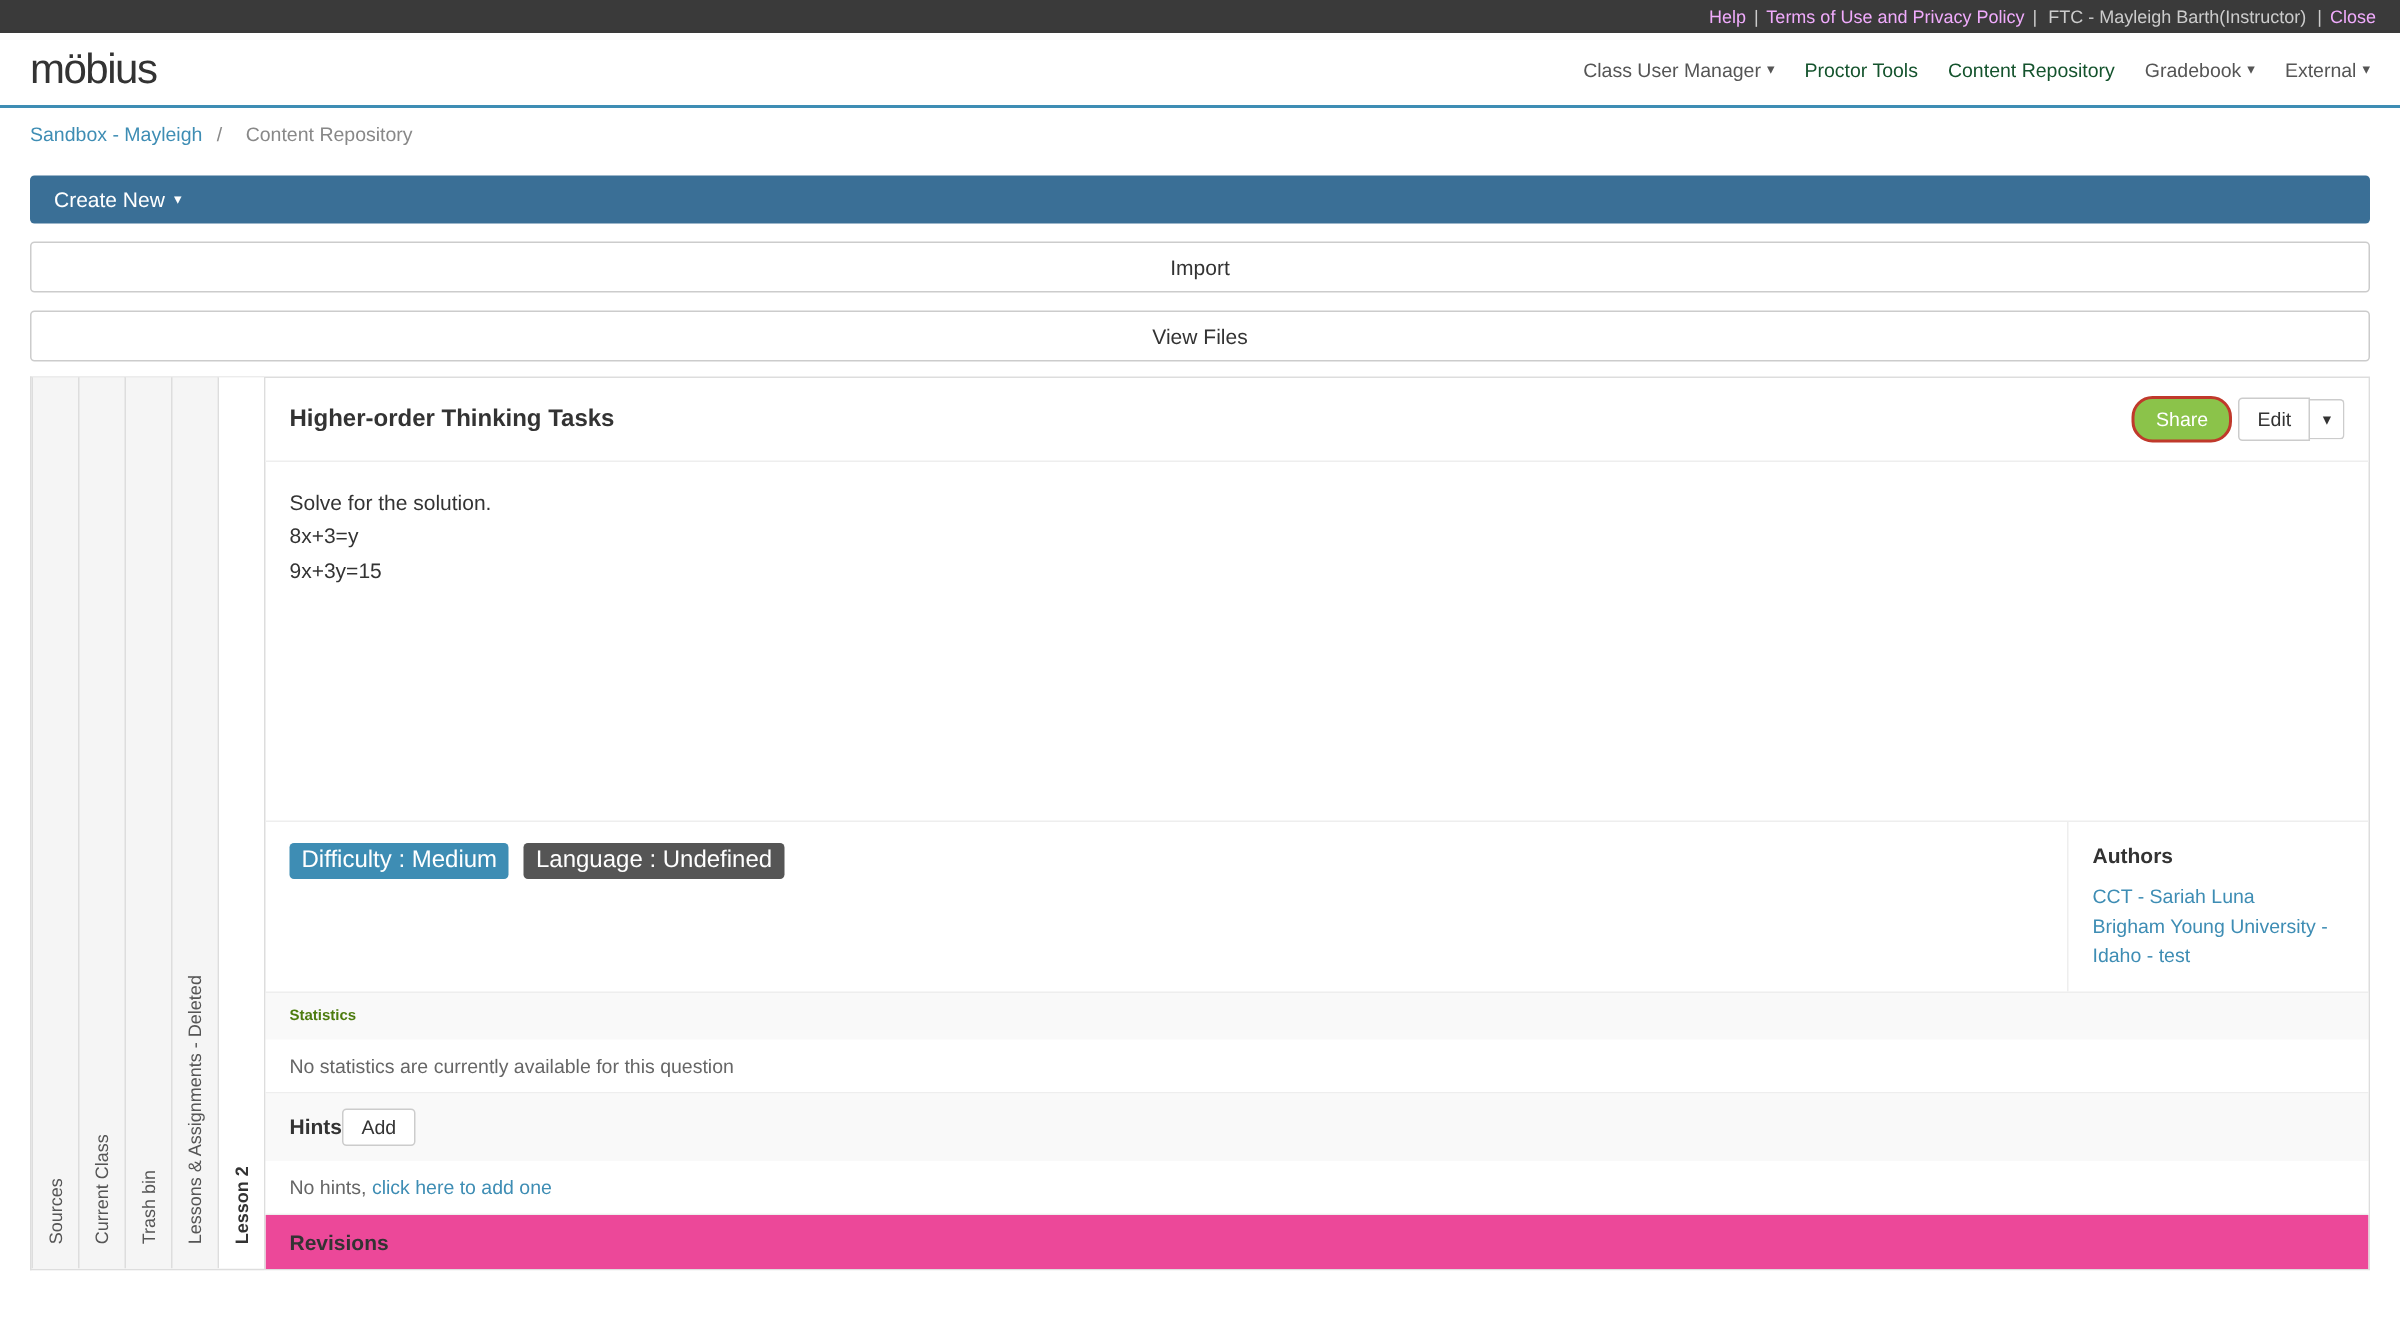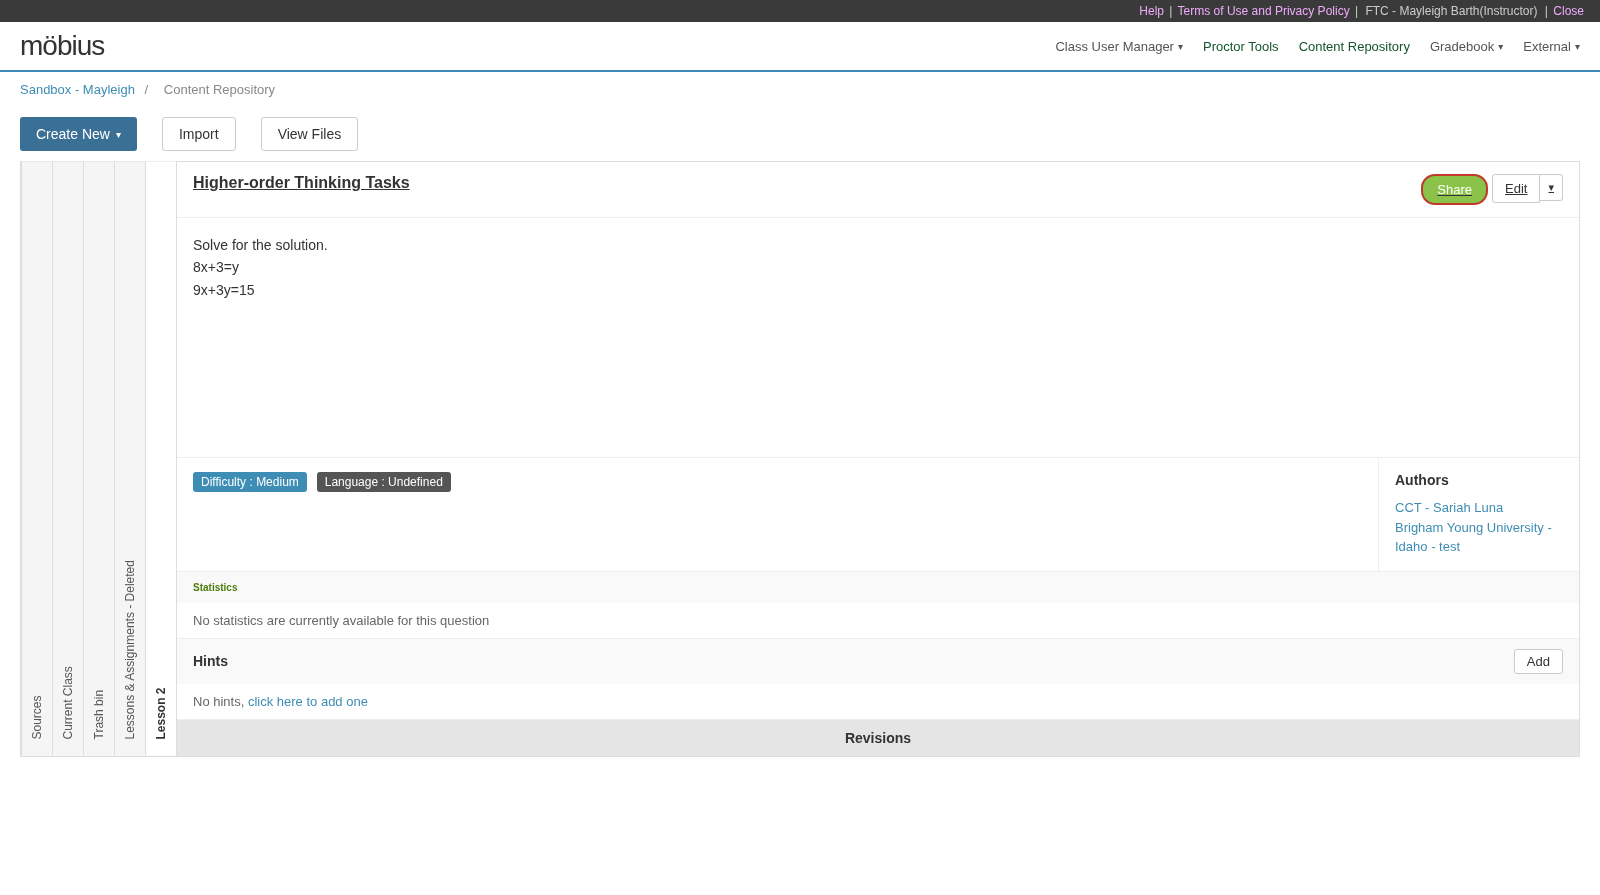--- a/index.html
+++ b/index.html
@@ -58,21 +58,22 @@
       font-size: 13px;
       color: #888;
     }
     .breadcrumb a { color: #3e8db4; text-decoration: none; }
     .breadcrumb span { margin: 0 6px; }
 
     
     .toolbar {
       padding: 10px 20px 10px 20px;
       display: flex;
-      gap: 25px;
+      gap: 12px;
+      flex-direction: column;
     }
     .btn-create {
       background: #3a6f96;
       color: #fff;
       border: none;
       padding: 8px 16px;
       border-radius: 3px;
       cursor: pointer;
       font-size: 14px;
       display: flex;
@@ -122,25 +123,24 @@
     .content-area {
       flex: 1;
       border: 1px solid #ddd;
       background: #fff;
       overflow: hidden;
     }
 
     
     .question-header {
       display: flex;
-      align-items: flex-start;
+      align-items: center;
       padding: 12px 16px;
       border-bottom: 1px solid #eee;
       background: #fff;
-      text-decoration: underline;
     }
     .question-title {
       flex: 1;
       font-size: 16px;
       font-weight: bold;
       color: #333;
     }
     .btn-share {
       background: #8bc34a;
       color: #fff;
@@ -213,21 +213,21 @@
       border: 1px solid #ccc;
       padding: 4px 10px;
       border-radius: 3px;
       cursor: pointer;
       font-size: 12px;
     }
     .badge {
       display: inline-block;
       padding: 3px 8px;
       border-radius: 3px;
-      font-size: 12px;
+      font-size: 16px;
       margin-right: 6px;
       color: #fff;
     }
     .badge-blue { background: #3e8db4; }
     .badge-dark { background: #555; }
 
     .authors-panel a {
       color: #3e8db4;
       text-decoration: none;
       font-size: 13px;
@@ -254,21 +254,21 @@
     }
 
     
     .hints-section {
       background: #f9f9f9;
       border-bottom: 1px solid #eee;
     }
     .hints-header {
       display: flex;
       align-items: center;
-      justify-content: space-between;
+      justify-content: flex-start;
       padding: 10px 16px;
     }
     .hints-title {
       font-weight: bold;
       font-size: 14px;
       color: #333;
     }
     .btn-add {
       background: #fff;
       color: #333;
@@ -284,22 +284,21 @@
       color: #666;
       background: #fff;
     }
     .hints-body a {
       color: #3e8db4;
       text-decoration: none;
     }
 
     
     .revisions-section {
-      background: #e5e5e5;
-      text-align: center;
+      background: #ec4899;
     }
     .revisions-header {
       padding: 10px 16px;
       font-weight: bold;
       font-size: 14px;
       color: #333;
     }
   </style>
 </head>
 <body>

